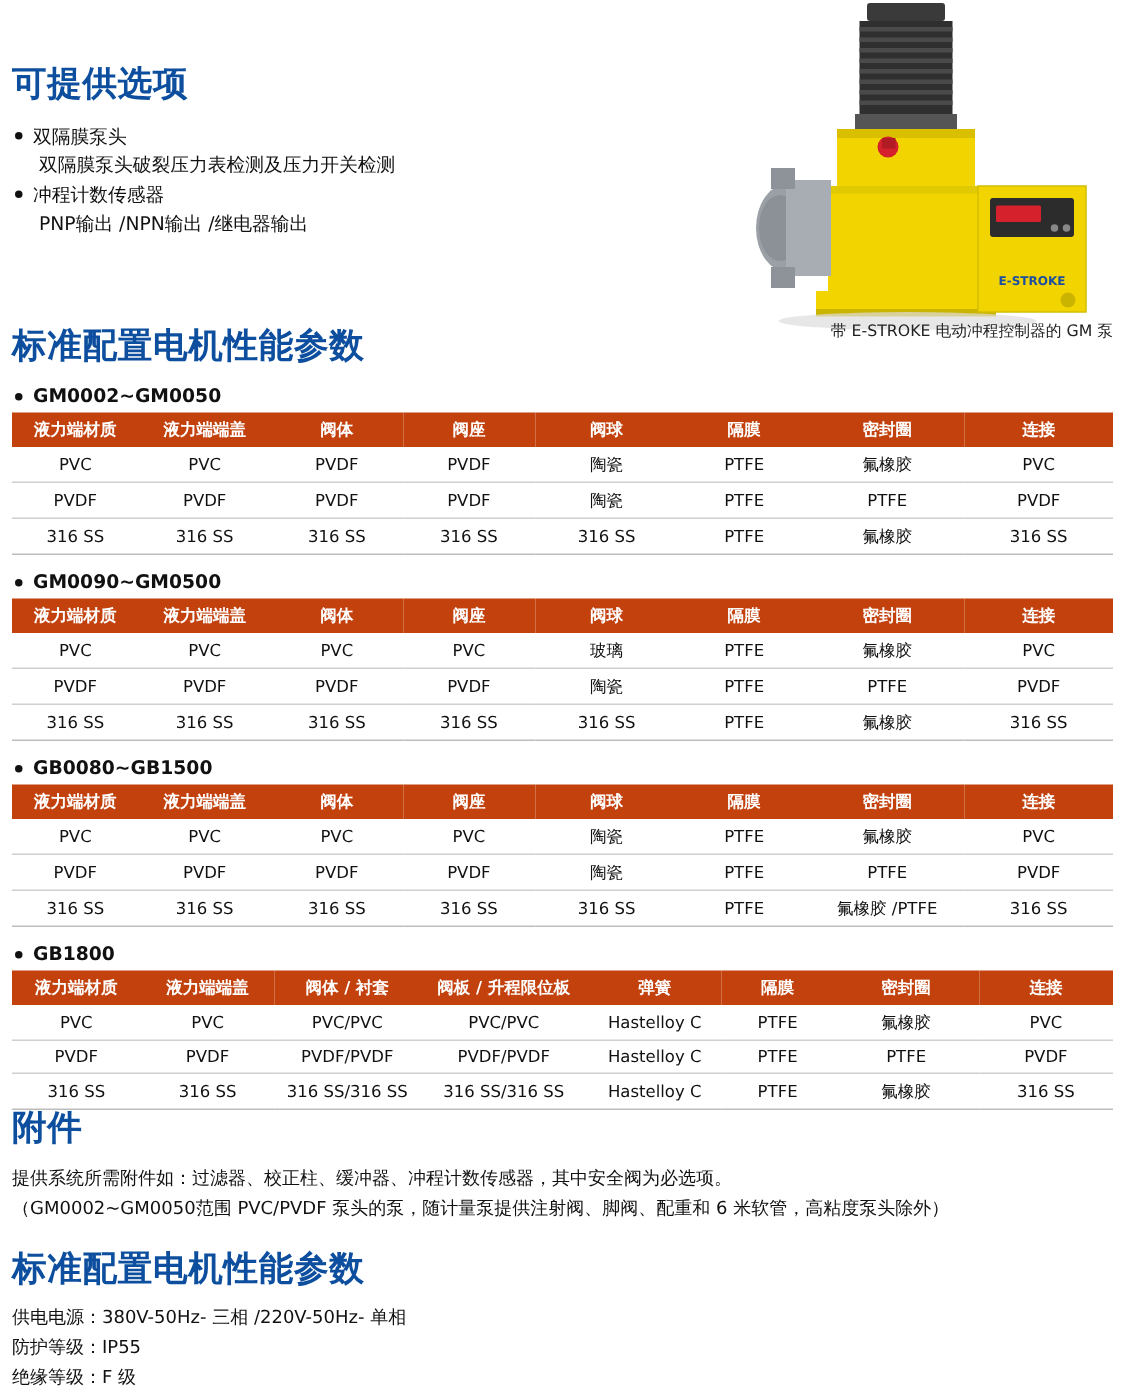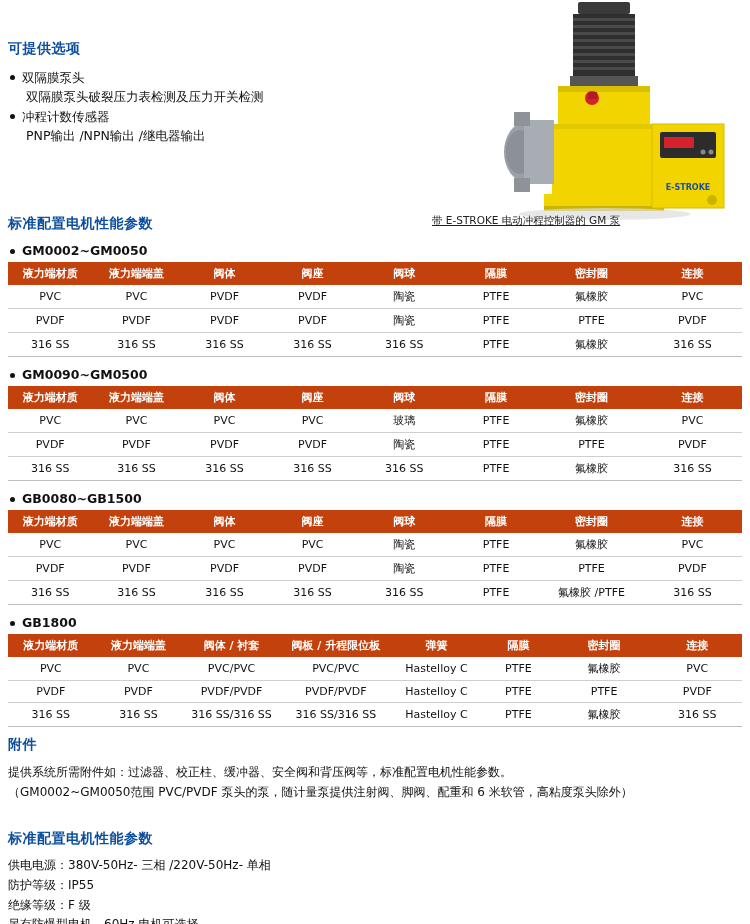--- a/index.html
+++ b/index.html
@@ -15,21 +15,21 @@
     position: relative;
     overflow: hidden;
   }
   .page {
     position: relative;
     width: 750px;
     height: 924px;
     padding: 0;
   }
   h2.section-title {
-    font-size: 14px;
+    font-size: 23px;
     font-weight: bold;
     color: #0d4f9e;
     margin: 0;
     padding: 0;
     letter-spacing: 0.5px;
   }
 
   
   .options-block {
     position: absolute;
@@ -69,24 +69,23 @@
     right: 10px;
     top: 0px;
     width: 300px;
     height: 235px;
   }
   .pump-caption {
     position: absolute;
     right: 8px;
     top: 214px;
     width: 310px;
-    text-align: left;
+    text-align: right;
     font-size: 10.5px;
     color: #222;
-    text-decoration: underline;
   }
 
   
   .materials {
     position: absolute;
     left: 8px;
     top: 215px;
     width: 734px;
   }
   .group {
@@ -465,21 +464,21 @@
             <td>316 SS</td>
           </tr>
         </tbody>
       </table>
     </div>
   </div>
 
   <div class="accessories">
     <h2 class="section-title">附件</h2>
     <div class="acc-body">
-      <div>提供系统所需附件如：过滤器、校正柱、缓冲器、安全阀和背压阀等，标准配置电机性能参数。</div>
+      <div>提供系统所需附件如：过滤器、校正柱、缓冲器、冲程计数传感器，其中安全阀为必选项。</div>
       <div>（GM0002~GM0050范围 PVC/PVDF 泵头的泵，随计量泵提供注射阀、脚阀、配重和 6 米软管，高粘度泵头除外）</div>
     </div>
   </div>
 
   <div class="motor">
     <h2 class="section-title">标准配置电机性能参数</h2>
     <div class="motor-body">
       <div>供电电源：380V-50Hz- 三相 /220V-50Hz- 单相</div>
       <div>防护等级：IP55</div>
       <div>绝缘等级：F 级</div>

